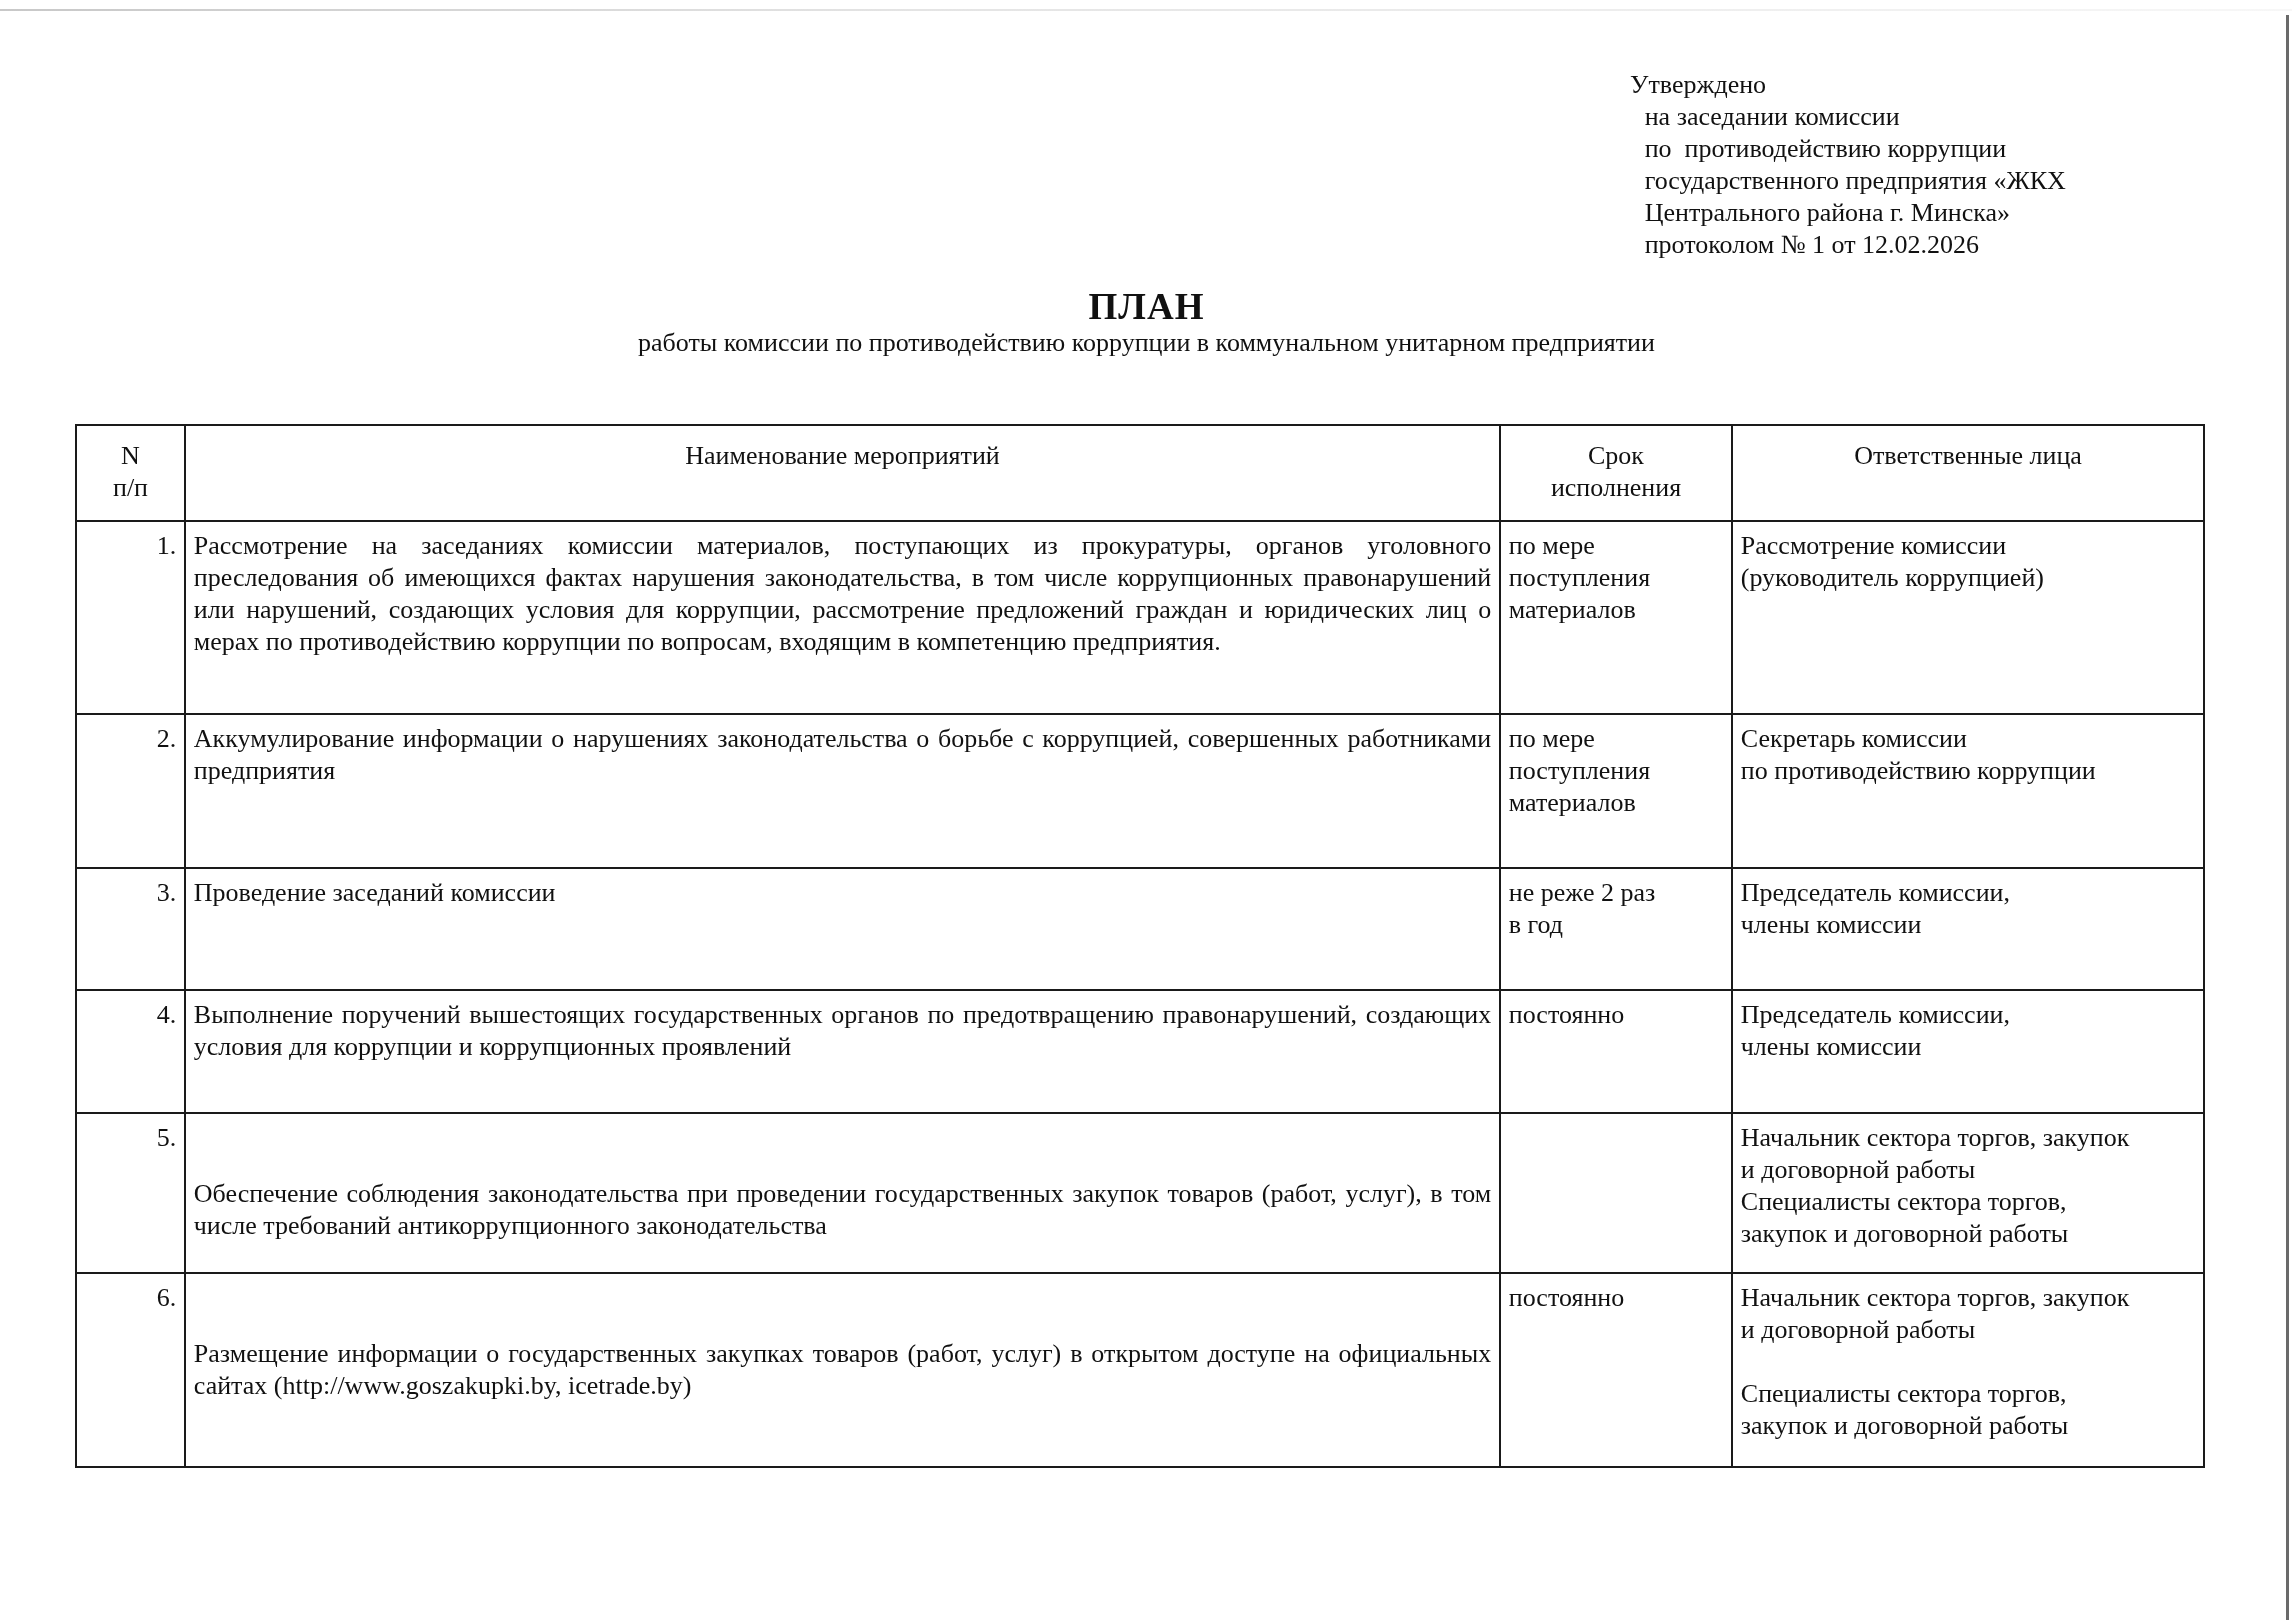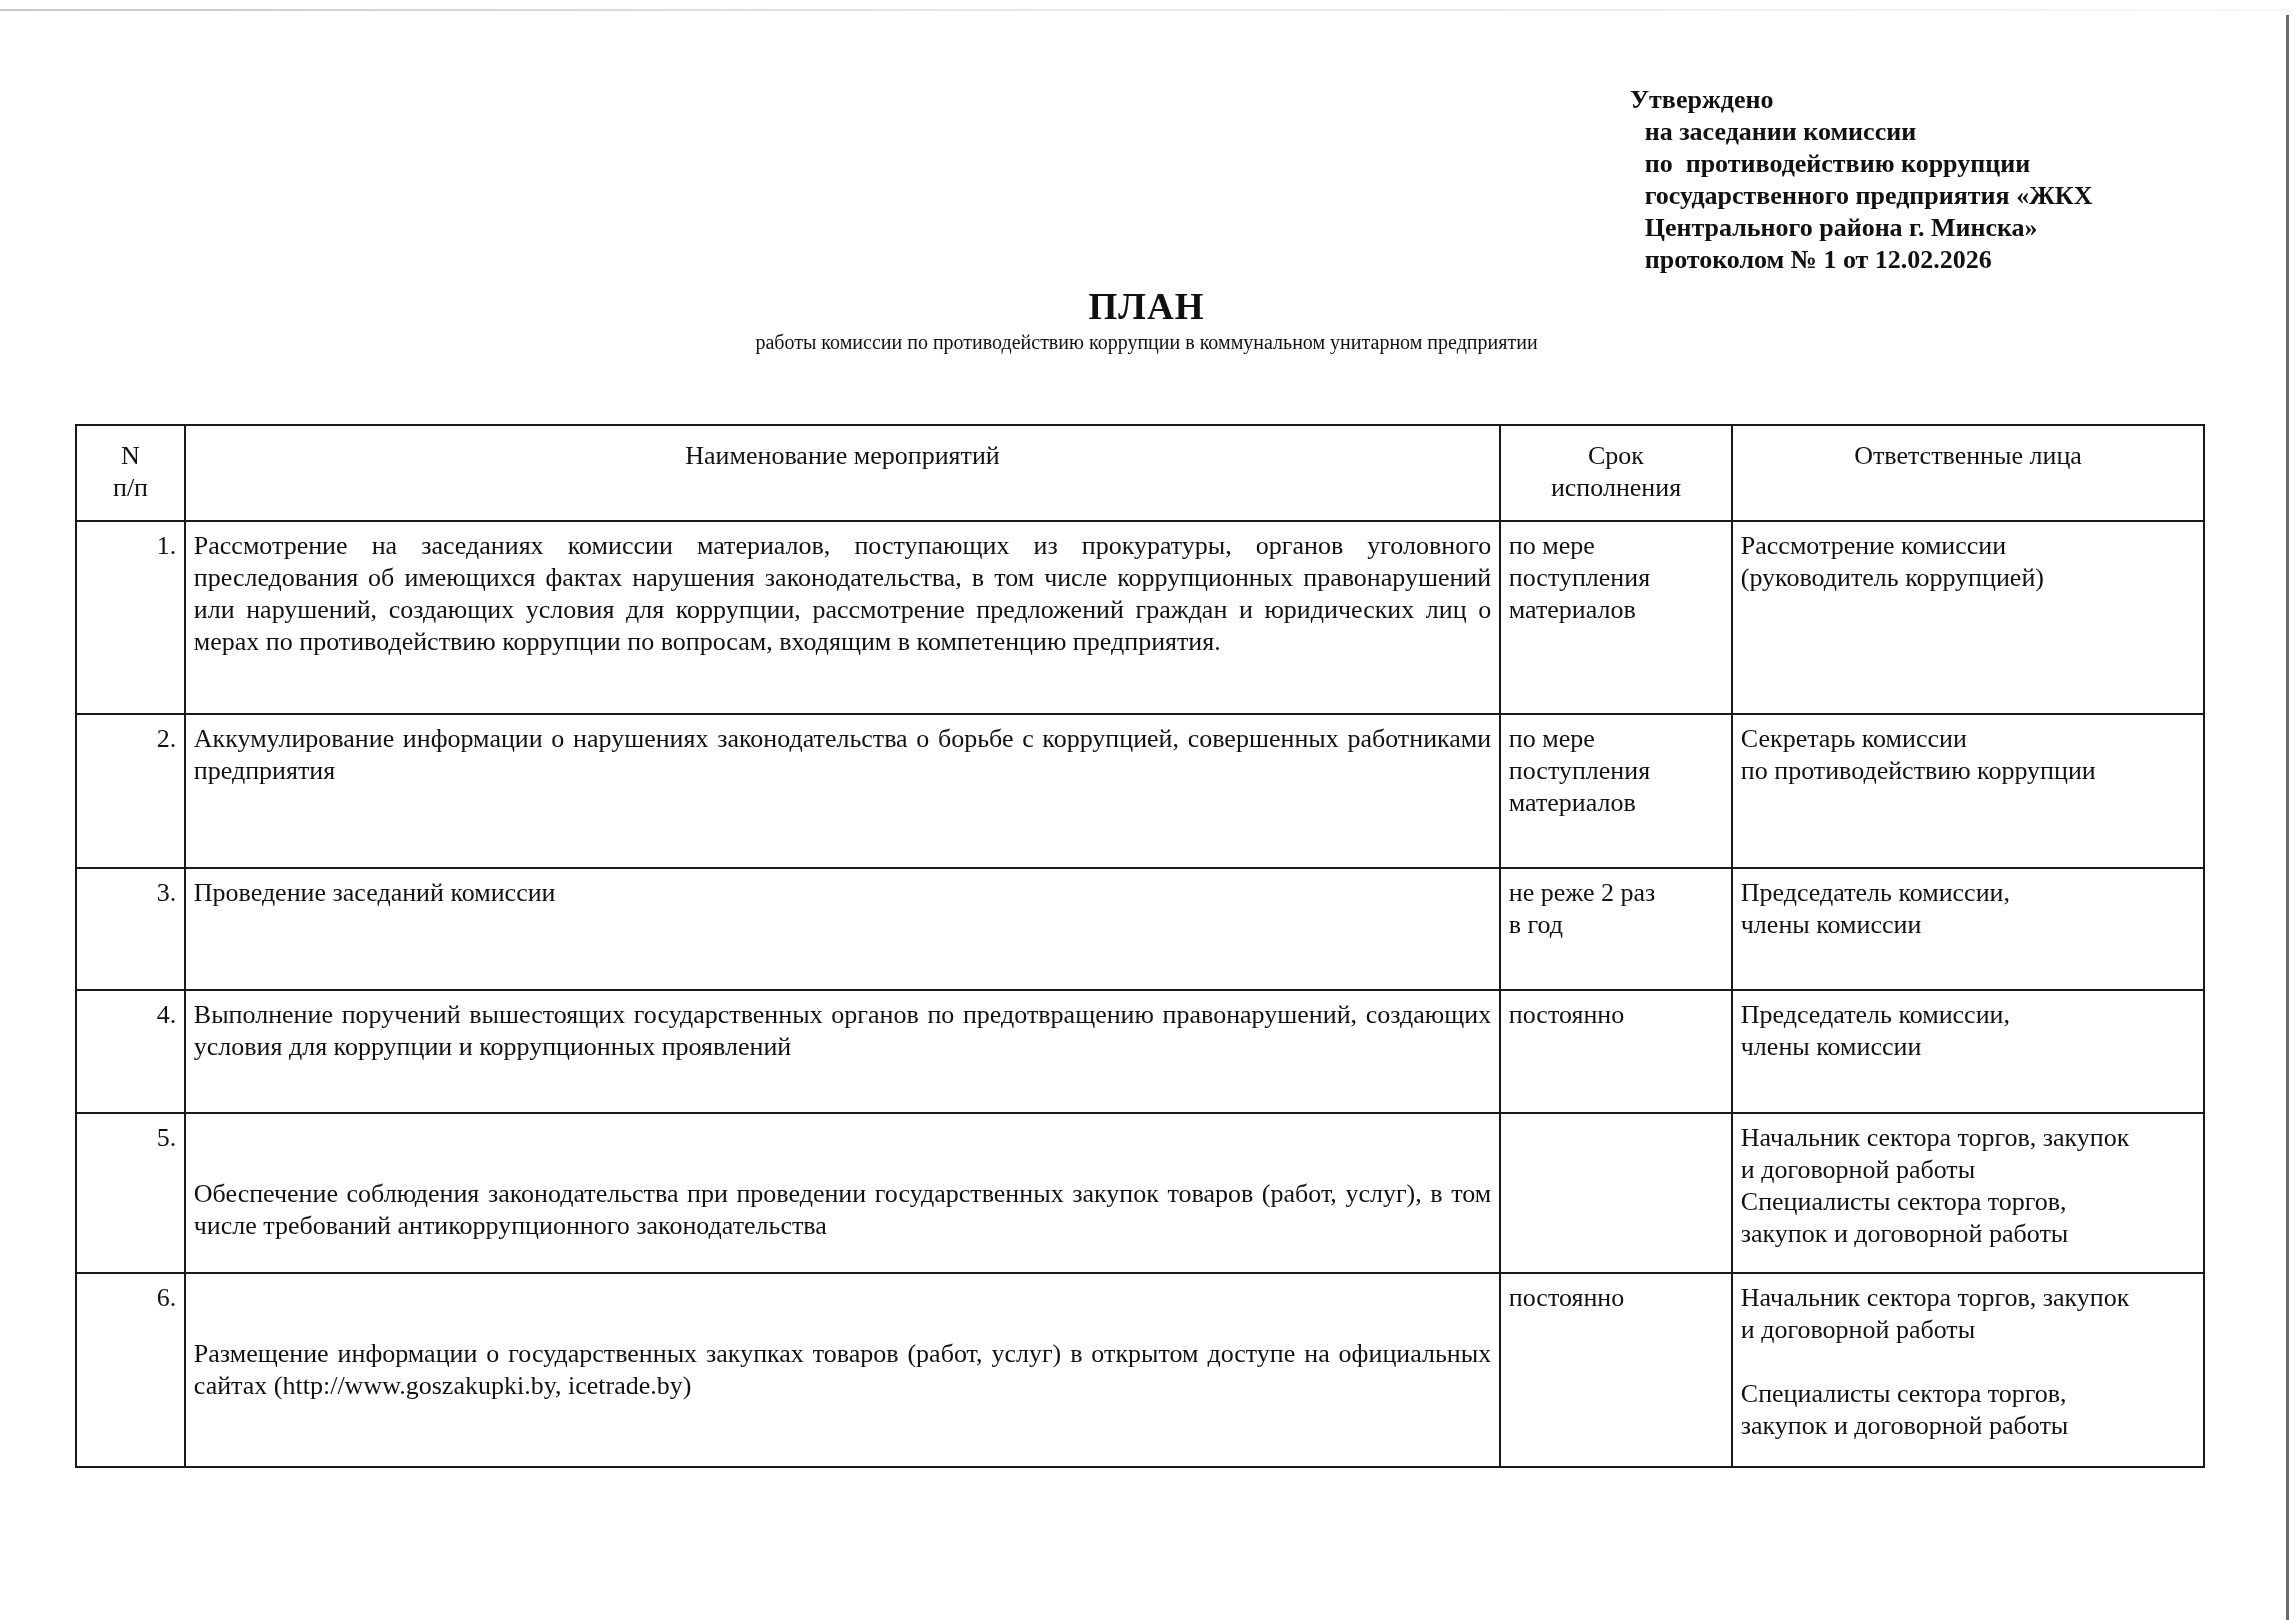--- a/index.html
+++ b/index.html
@@ -23,41 +23,40 @@
     }
     .scan-right-edge {
       position: absolute;
       left: 2286px; top: 14.7px;
       width: 2.9px; height: 1605px;
       background: #6a6a6a;
     }
     .approval {
       position: absolute;
       left: 1630px;
-      top: 84px;
+      top: 69px;
       font-size: 26px;
       line-height: 32px;
-      font-weight: bold;
     }
     .approval div { white-space: pre; }
     .approval .indent { padding-left: 14.7px; }
     .title-block {
       position: absolute;
       left: 0; top: 286px;
       width: 2293px;
       text-align: center;
     }
     .title-main {
       font-weight: bold;
       font-size: 37px;
       line-height: 41px;
       letter-spacing: 1px;
     }
     .title-sub {
-      font-size: 20px;
+      font-size: 26px;
       line-height: 31px;
     }
     table.plan {
       position: absolute;
       left: 75px;
       top: 424px;
       width: 2129px;
       border-collapse: collapse;
       table-layout: fixed;
       font-size: 26px;

